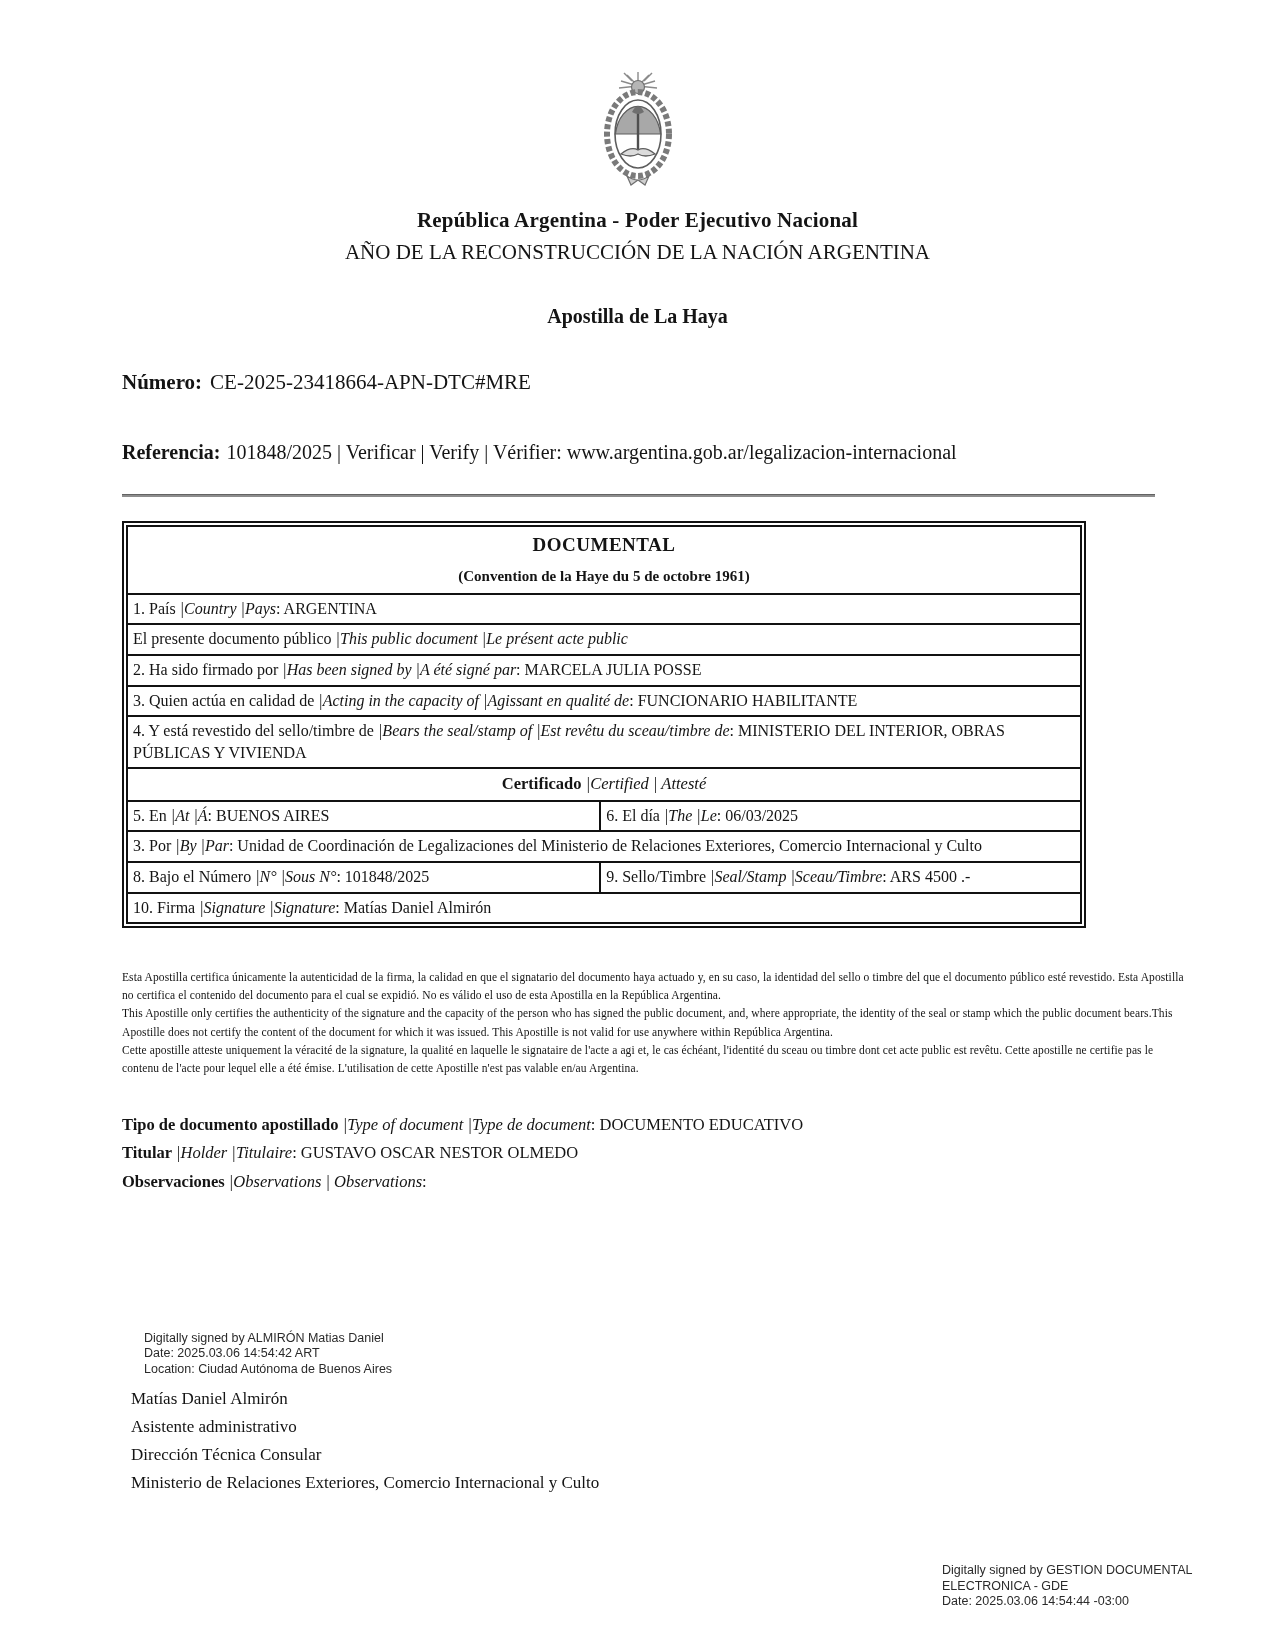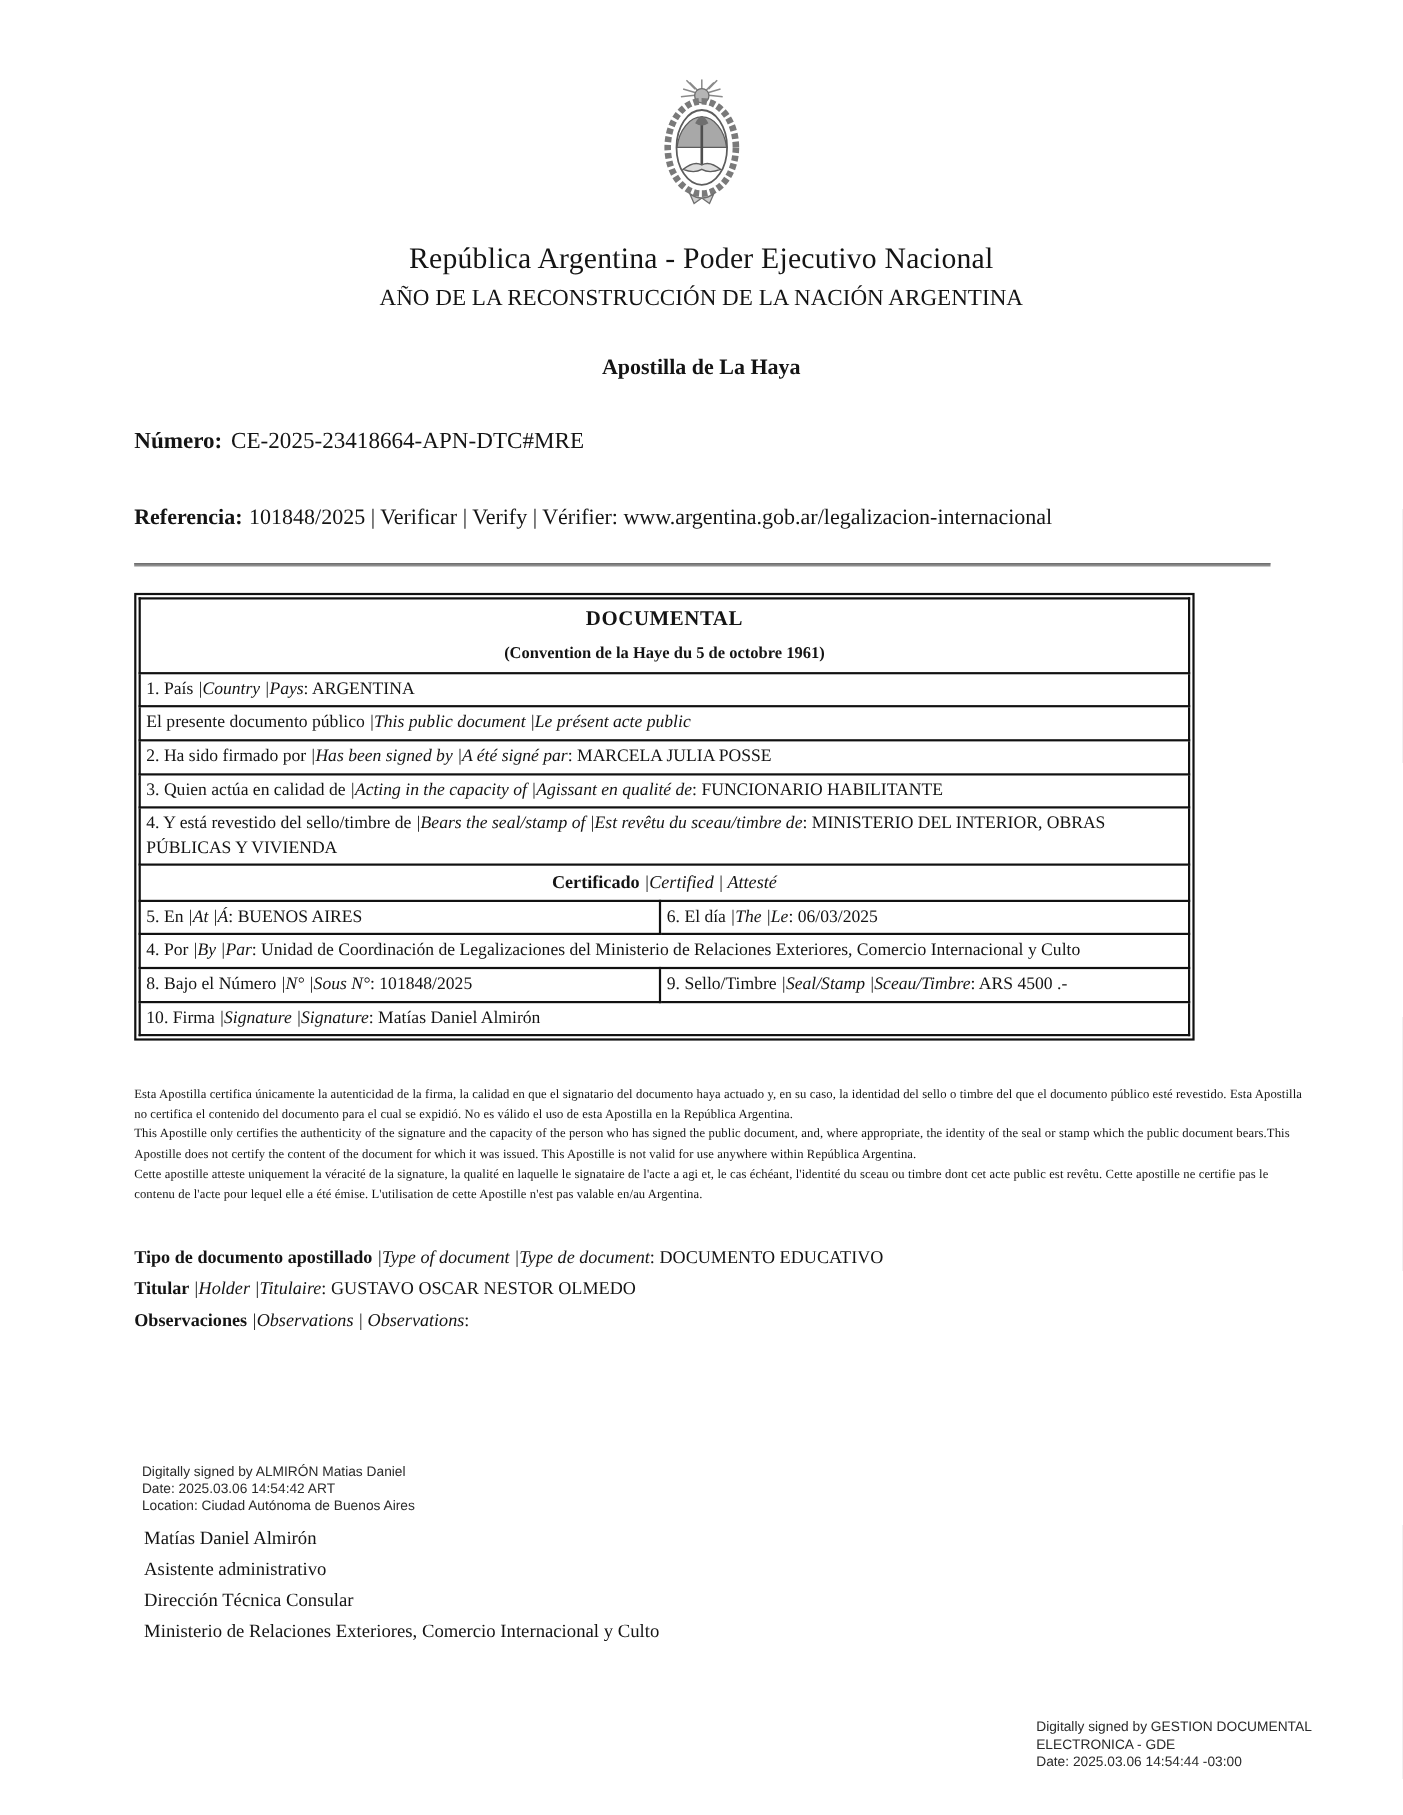--- a/index.html
+++ b/index.html
@@ -13,21 +13,21 @@
     font-family: "Liberation Serif", serif;
     color: #141414;
     overflow: hidden;
   }
   .center { text-align: center; }
   .b { font-weight: bold; }
   .it { font-style: italic; }
 
   .coat { padding-top: 72px; display: flex; justify-content: center; }
 
-  .hdr-line1 { margin-top: 32px; font-size: 27px; font-weight: normal; letter-spacing: 0.2px; }
+  .hdr-line1 { margin-top: 20px; font-size: 21px; font-weight: bold; letter-spacing: 0.2px; }
   .hdr-line2 { margin-top: 7px; font-size: 21px; }
   .doc-title { margin-top: 40px; font-size: 20px; font-weight: bold; }
 
   .numero { margin: 42px 122px 0 122px; font-size: 21px; }
   .numero .val { margin-left: 8px; }
 
   .place-date { margin: 44px 137px 0 122px; text-align: right; font-size: 21px; line-height: 1.55; }
 
   .referencia { margin: 46px 122px 0 122px; font-size: 20px; }
   .referencia .val { margin-left: 6px; }
@@ -69,21 +69,21 @@
     width: 1062px;
     font-size: 11.5px;
     line-height: 1.58;
     letter-spacing: 0.1px;
   }
 
   .doc-info { margin: 34px 0 0 122px; font-size: 16.5px; line-height: 1.72; }
 
   .dsig-left {
     position: absolute;
-    left: 129px; top: 1331px;
+    left: 144px; top: 1331px;
     font-family: "Liberation Sans", sans-serif;
     font-size: 12.5px;
     line-height: 1.22;
     color: #2a2a2a;
   }
   .signer {
     position: absolute;
     left: 131px; top: 1385px;
     font-size: 17px;
     line-height: 1.65;
@@ -172,21 +172,21 @@
         <td colspan="2"><span>4. Y está revestido del sello/timbre de </span><span class="it">|Bears the seal/stamp of |Est revêtu du sceau/timbre de</span><span>: MINISTERIO DEL INTERIOR, OBRAS PÚBLICAS Y VIVIENDA</span></td>
       </tr>
       <tr>
         <td colspan="2" class="cert-row"><span class="b">Certificado </span><span class="it">|Certified | Attesté</span></td>
       </tr>
       <tr>
         <td class="col-half"><span>5. En </span><span class="it">|At |Á</span><span>: BUENOS AIRES</span></td>
         <td><span>6. El día </span><span class="it">|The |Le</span><span>: 06/03/2025</span></td>
       </tr>
       <tr>
-        <td colspan="2"><span>4. Por </span><span class="it">|By |Par</span><span>: Unidad de Coordinación de Legalizaciones del Ministerio de Relaciones Exteriores, Comercio Internacional y Culto</span></td>
+        <td colspan="2"><span>3. Por </span><span class="it">|By |Par</span><span>: Unidad de Coordinación de Legalizaciones del Ministerio de Relaciones Exteriores, Comercio Internacional y Culto</span></td>
       </tr>
       <tr>
         <td class="col-half"><span>8. Bajo el Número </span><span class="it">|N° |Sous N°</span><span>: 101848/2025</span></td>
         <td><span>9. Sello/Timbre </span><span class="it">|Seal/Stamp |Sceau/Timbre</span><span>: ARS 4500 .-</span></td>
       </tr>
       <tr>
         <td colspan="2"><span>10. Firma </span><span class="it">|Signature |Signature</span><span>: Matías Daniel Almirón</span></td>
       </tr>
     </tbody>
       </table>

